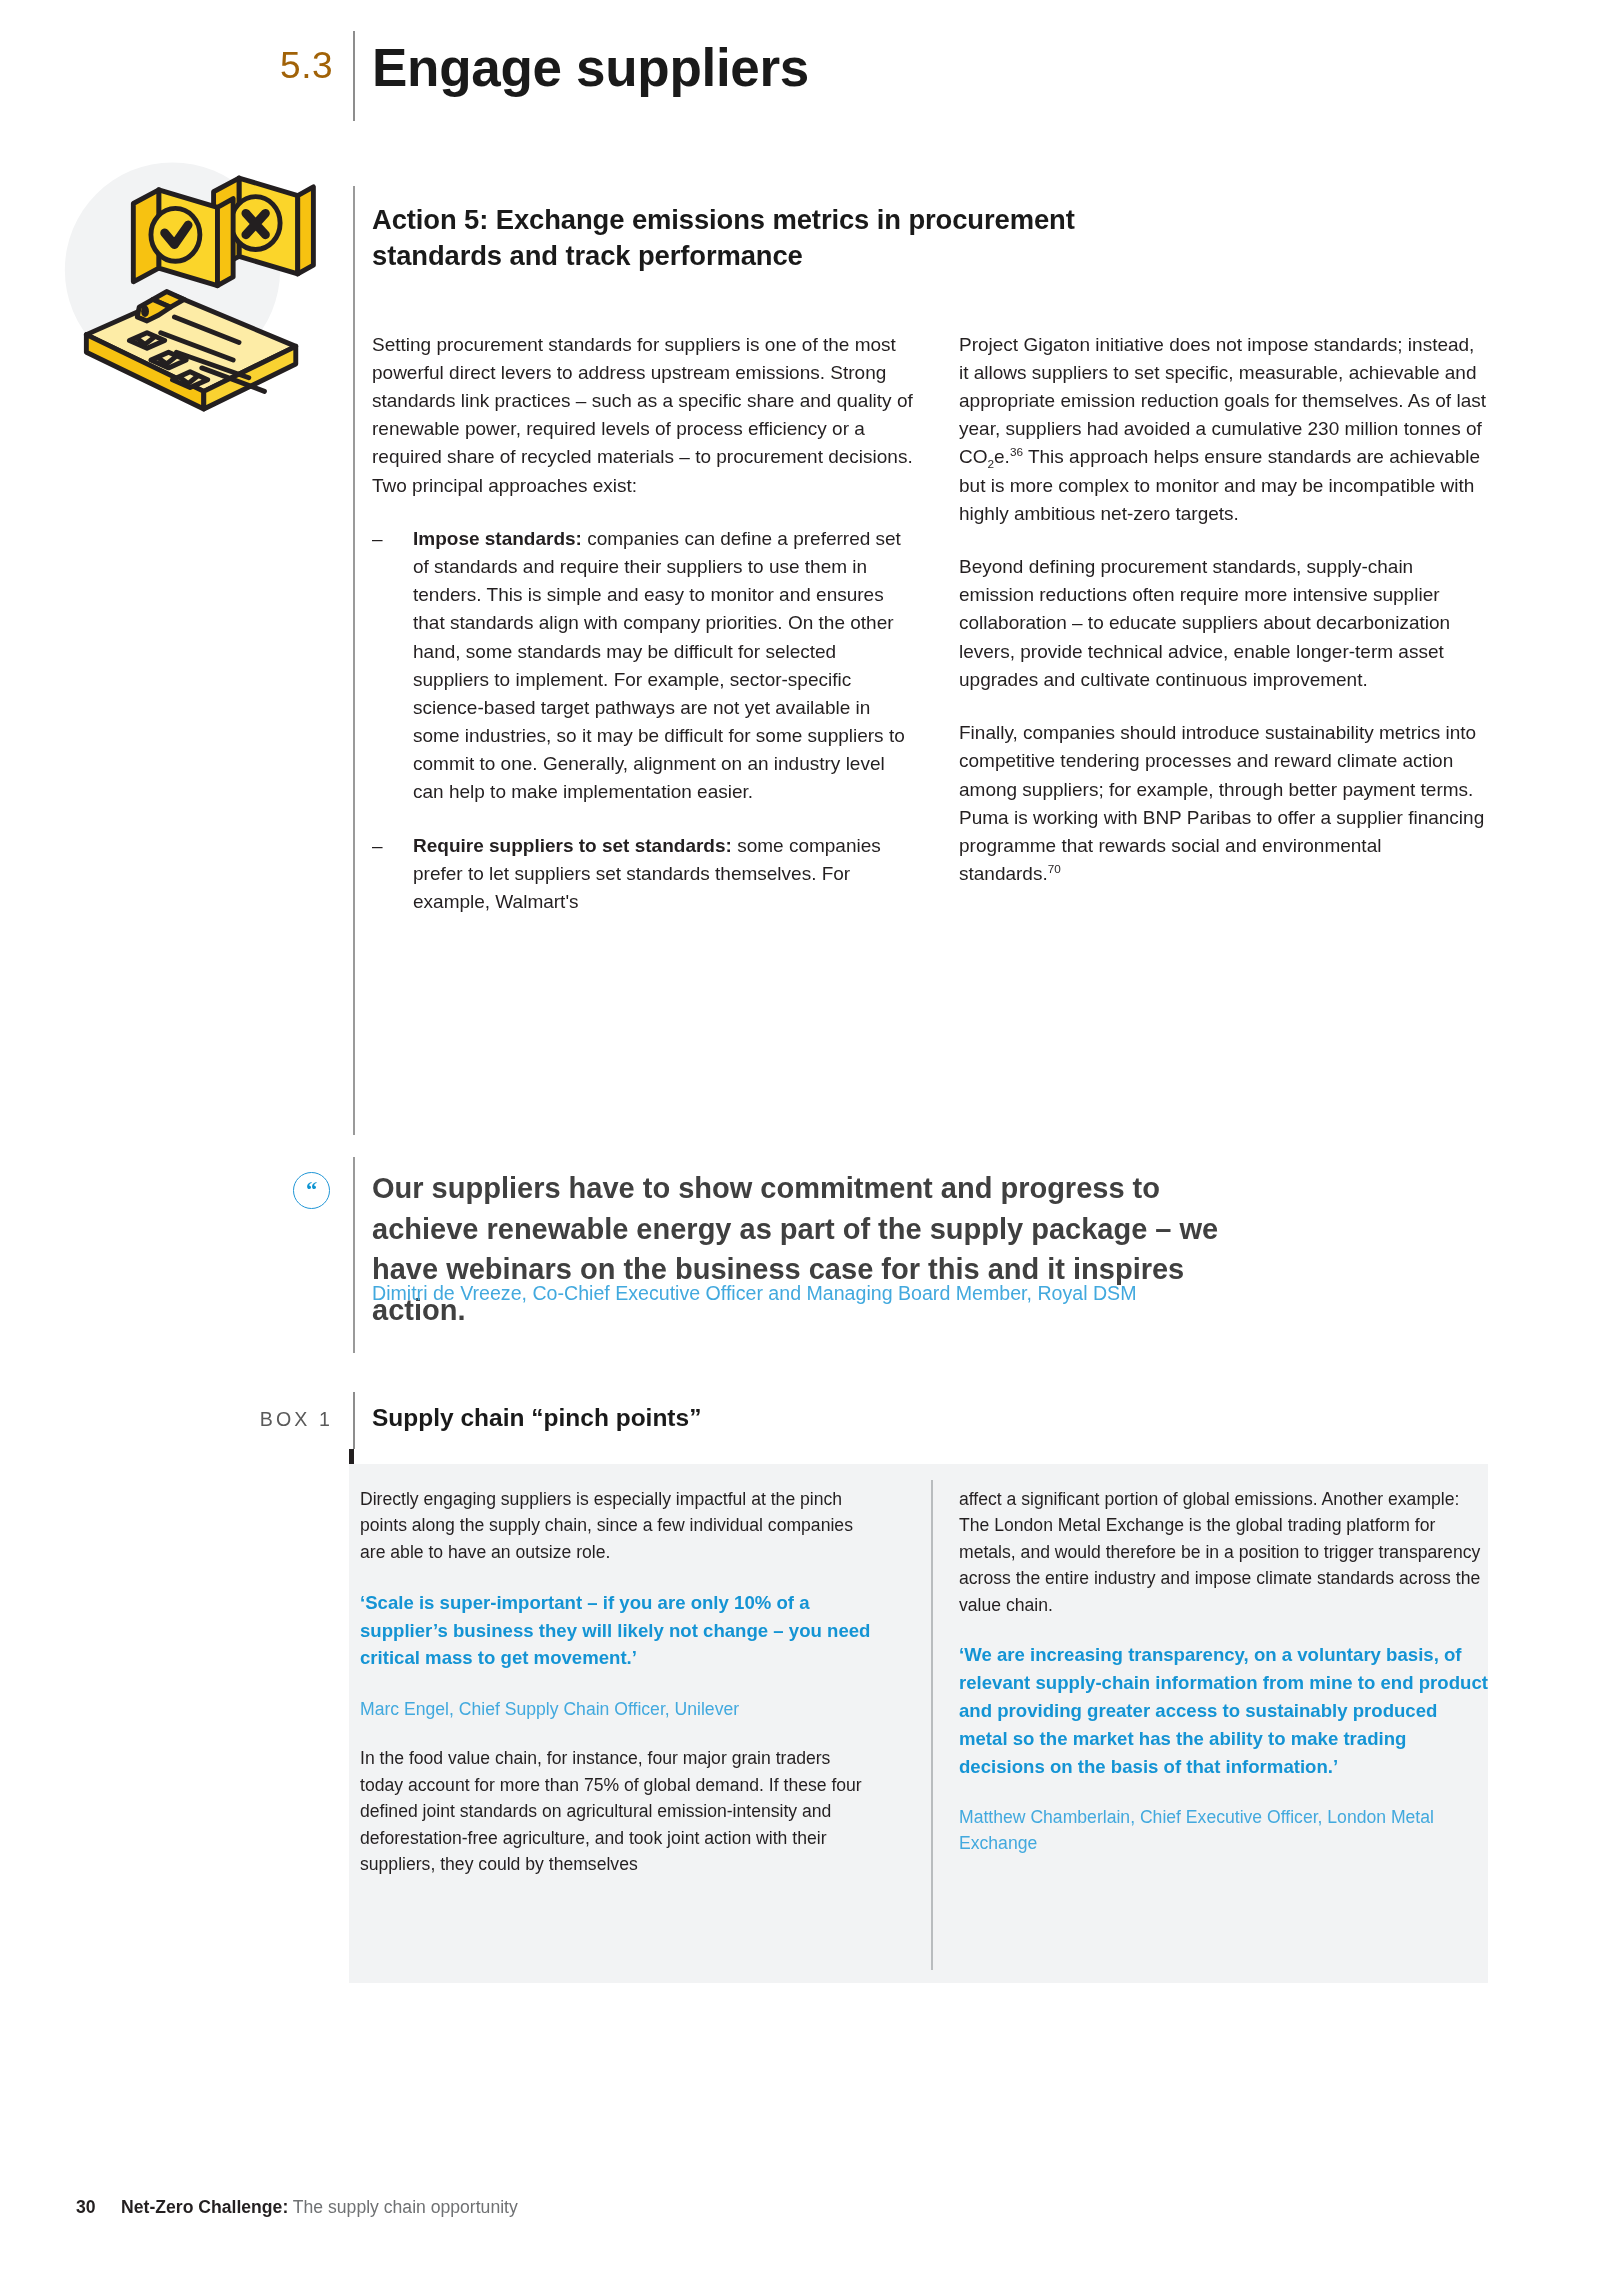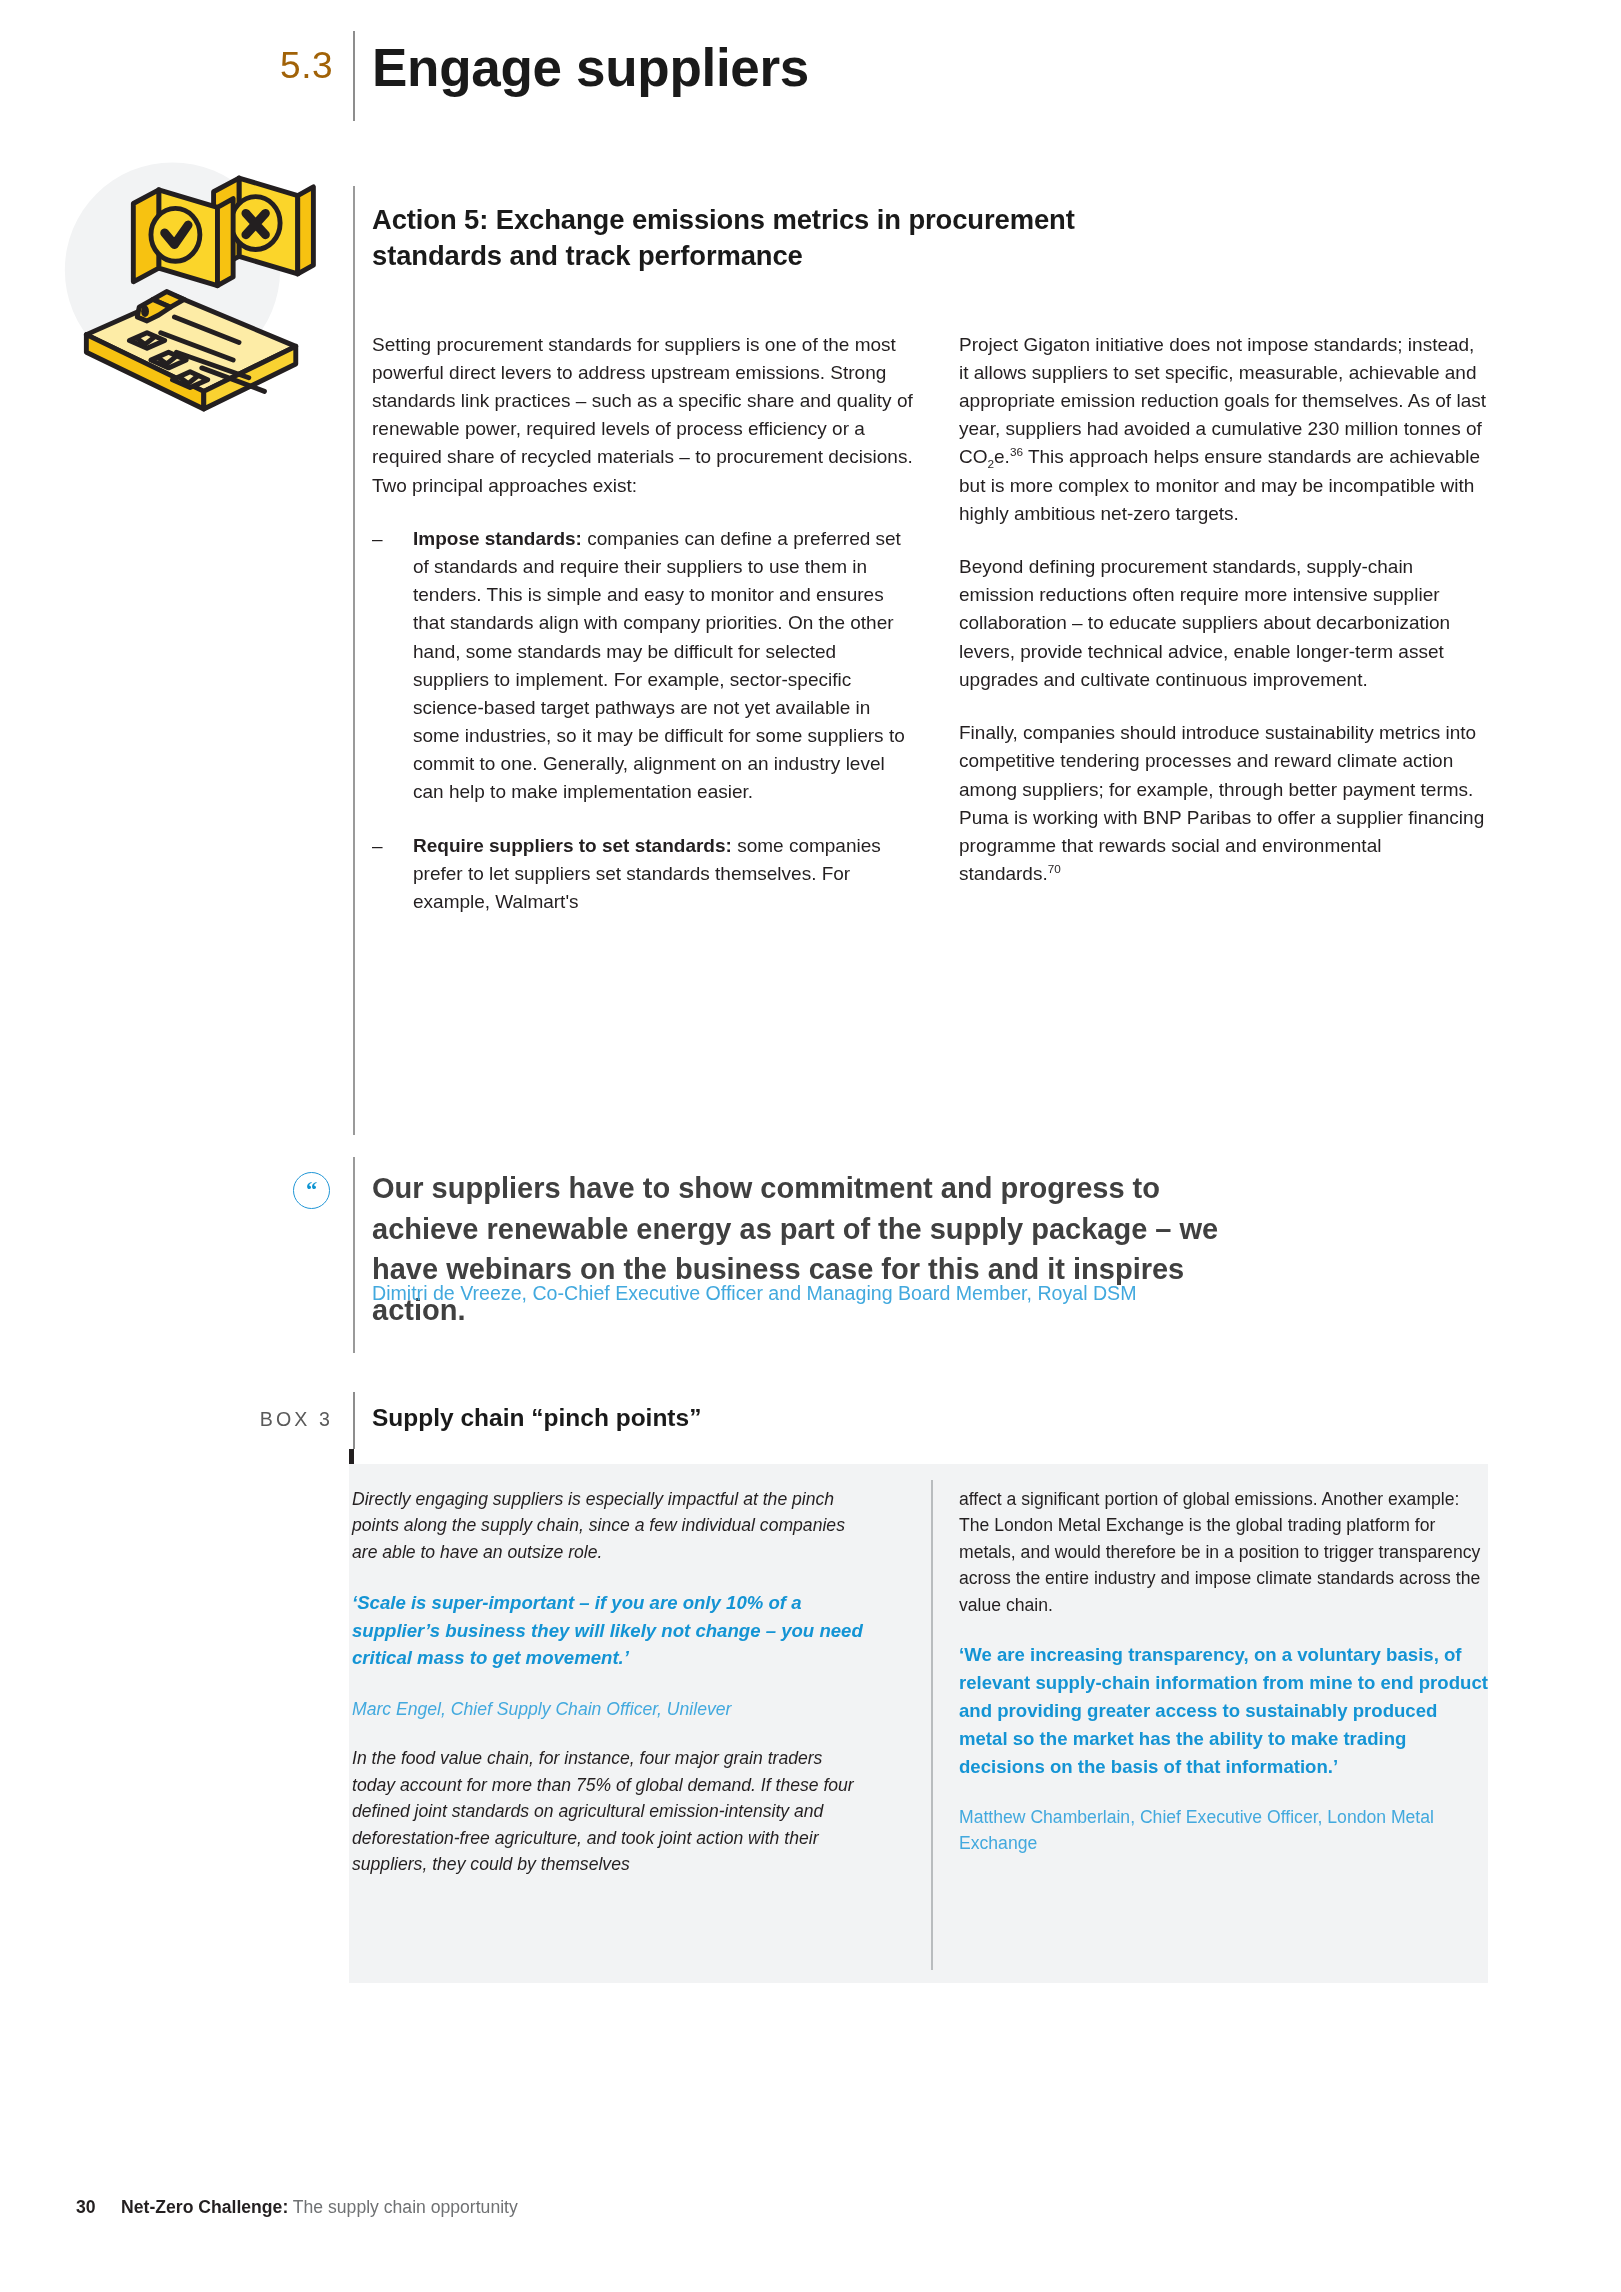--- a/index.html
+++ b/index.html
@@ -216,24 +216,23 @@
     height: 490px;
     background: #b9bcbe;
   }
   .box-col {
     position: absolute;
     font-size: 17.6px;
     line-height: 1.50;
     color: #231f20;
   }
   .box-col-left {
-    left: 352px;
+    left: 360px;
     top: 1486px;
     width: 518px;
-    font-style: italic;
   }
   .box-col-right {
     left: 959px;
     top: 1486px;
     width: 529px;
   }
   .box-col p { margin: 0 0 23.5px 0; }
   .box-col p:last-child { margin-bottom: 0; }
   .box-quote {
     font-weight: bold;
@@ -344,21 +343,21 @@
   <p><span>Project Gigaton initiative does not impose standards; instead, it allows suppliers to set specific, measurable, achievable and appropriate emission reduction goals for themselves. As of last year, suppliers had avoided a cumulative 230 million tonnes of CO</span><sub>2</sub><span>e.</span><sup>36</sup><span> This approach helps ensure standards are achievable but is more complex to monitor and may be incompatible with highly ambitious net-zero targets.</span></p>
   <p>Beyond defining procurement standards, supply-chain emission reductions often require more intensive supplier collaboration – to educate suppliers about decarbonization levers, provide technical advice, enable longer-term asset upgrades and cultivate continuous improvement.</p>
   <p><span>Finally, companies should introduce sustainability metrics into competitive tendering processes and reward climate action among suppliers; for example, through better payment terms. Puma is working with BNP Paribas to offer a supplier financing programme that rewards social and environmental standards.</span><sup>70</sup></p>
 </div>
 
 <div class="quote-mark">“</div>
 <div class="quote-rule"></div>
 <div class="quote-text">Our suppliers have to show commitment and progress to achieve renewable energy as part of the supply package – we have webinars on the business case for this and it inspires action.</div>
 <div class="quote-attrib">Dimitri de Vreeze, Co-Chief Executive Officer and Managing Board Member, Royal DSM</div>
 
-<div class="box-label">BOX 3</div>
+<div class="box-label">BOX 1</div>
 <div class="box-rule"></div>
 <div class="box-title">Supply chain “pinch points”</div>
 <div class="box-accent"></div>
 <div class="box-panel"></div>
 <div class="box-divider"></div>
 
 <div class="box-col box-col-left">
   <p>Directly engaging suppliers is especially impactful at the pinch points along the supply chain, since a few individual companies are able to have an outsize role.</p>
   <p class="box-quote">‘Scale is super-important – if you are only 10% of a supplier’s business they will likely not change – you need critical mass to get movement.’</p>
   <p class="box-attrib">Marc Engel, Chief Supply Chain Officer, Unilever</p>

